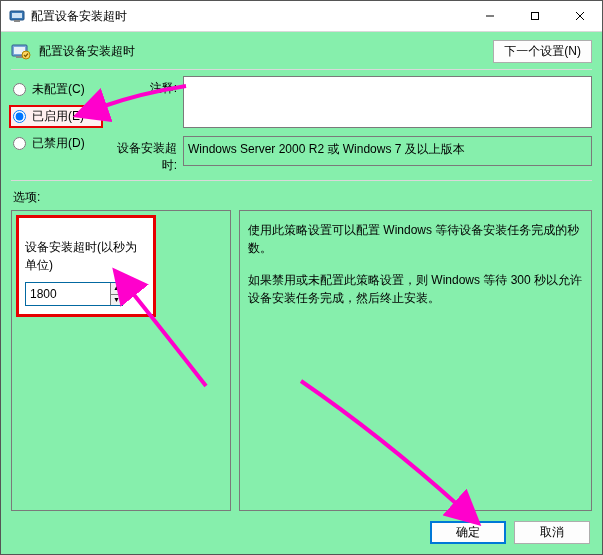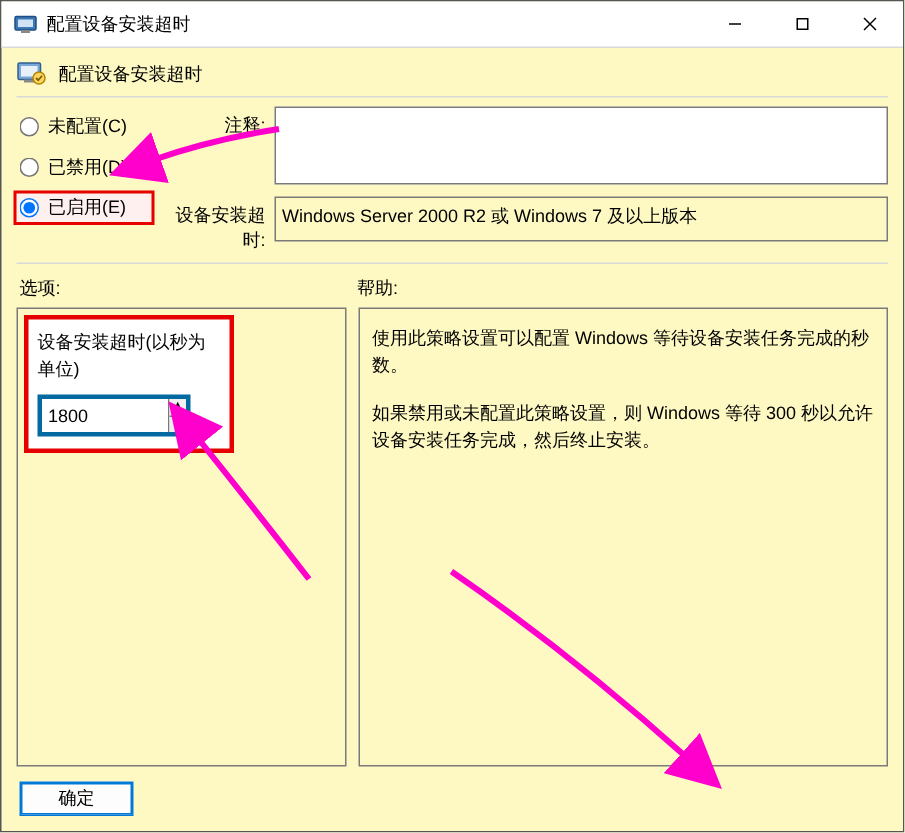--- a/index.html
+++ b/index.html
@@ -10,21 +10,21 @@
     background: #fff;
     color: #000;
   }
   .window {
     width: 603px;
     height: 555px;
     box-sizing: border-box;
     border: 1px solid #555;
     display: flex;
     flex-direction: column;
-    background: #fef9c3;
+    background: #86efac;
     position: relative;
   }
   
   .titlebar {
     height: 30px;
     display: flex;
     align-items: center;
     border-bottom: 1px solid #d9d9d9;
     background: #fff;
   }
@@ -171,33 +171,33 @@
     width: 220px;
     position: relative;
   }
   .help-panel {
     flex: 1;
   }
   .help-panel p { margin: 4px 0 14px 0; }
 
   .option-group {
     border: 3px solid #e60000;
-    padding: 6px 6px 8px 6px;
+    padding: 20px 6px 8px 6px;
     width: 140px;
     box-sizing: border-box;
     margin: -2px 0 0 -4px;
     background: #fff;
   }
   .spin-wrap {
     margin-top: 8px;
     display: flex;
     align-items: stretch;
     width: 96px;
     height: 22px;
-    border: 3px solid #0369a1;
+    border: 1px solid #0369a1;
     background:#fff;
   }
   .spin-wrap input[type="text"] {
     border: none;
     width: 76px;
     font-family: inherit;
     font-size: 12px;
     padding: 0 4px;
     outline: none;
   }
@@ -214,20 +214,21 @@
     justify-content:center;
     font-size: 7px;
     line-height: 0;
     background:#f0f0f0;
   }
   .spin-btns div:first-child { border-bottom:1px solid #7a7a7a; }
 
   
   .bottom-bar {
     display:flex;
+    justify-content:flex-end;
     gap:8px;
     padding: 10px 12px;
   }
   .bottom-bar button {
     font-family: inherit;
     font-size: 12px;
     width: 76px;
     height: 23px;
     background:#fdfdfd;
     border:1px solid #adadad;
@@ -285,57 +286,57 @@
           <rect x="1" y="2" width="15" height="11" rx="1" fill="#79a7d9" stroke="#2f5f8f"></rect>
           <rect x="3" y="4" width="11" height="7" fill="#e8f1fa"></rect>
           <rect x="5" y="13" width="7" height="2" fill="#888"></rect>
           <circle cx="15" cy="12" r="4" fill="#ffd560" stroke="#b08400"></circle>
           <path d="M13 12 l1.5 1.5 L17 10.5" fill="none" stroke="#805c00" stroke-width="1.2"></path>
         </svg>
       </span>
       <span>配置设备安装超时</span>
     </div>
     <div class="nav-buttons">
+      <button>下一个设置(N)</button>
     </div>
   </div>
 
   <hr class="hr">
 
   <div class="config-area">
 
     <div class="radio-col" style="grid-row: 1 / span 3;">
       <label class="radio-item">
         <input type="radio" name="state" style="">
         <span>未配置(C)</span>
       </label>
+      <label class="radio-item highlight-red">
+        <input type="radio" name="state" checked="" style="">
+        <span>已启用(E)</span>
+      </label>
       <label class="radio-item">
         <input type="radio" name="state" style="">
         <span>已禁用(D)</span>
       </label>
-      <label class="radio-item highlight-red">
-        <input type="radio" name="state" checked="" style="">
-        <span>已启用(E)</span>
-      </label>
     </div>
 
     <div class="comment-label">注释:</div>
     <textarea class="comment-box" style=""></textarea>
 
     <div></div>
       <div></div>
 
     <div class="platform-label">设备安装超时:</div>
     <div class="platform-box">Windows Server 2000 R2 或 Windows 7 及以上版本</div>
   </div>
 
   <hr class="hr">
 
   <div class="lower-headers">
     <div class="opts">选项:</div>
-    <div class="help">帮助:</div>
   </div>
 
   <div class="lower-area">
     <div class="options-panel">
       <div class="option-group">
         <div>设备安装超时(以秒为单位)</div>
         <div class="spin-wrap">
           <input type="text" value="1800" style="">
           <div class="spin-btns">
             <div>▲</div>
@@ -346,20 +347,21 @@
     </div>
 
     <div class="help-panel">
       <p>使用此策略设置可以配置 Windows 等待设备安装任务完成的秒数。</p>
       <p>如果禁用或未配置此策略设置，则 Windows 等待 300 秒以允许设备安装任务完成，然后终止安装。</p>
     </div>
   </div>
 
   <div class="bottom-bar">
     <button class="default">确定</button>
+    <button>取消</button>
   </div>
 
   <svg class="overlay" width="603" height="555">
     <defs>
       <marker id="ah" viewBox="0 0 12 12" refX="2" refY="6" markerWidth="9" markerHeight="9" orient="auto-start-reverse">
         <path d="M0,0 L12,6 L0,12 Z" fill="#ff00cc"></path>
       </marker>
     </defs>
 
     <path d="M185,85 Q140,92 100,106" fill="none" stroke="#ff00cc" stroke-width="4" marker-end="url(#ah)"></path>

